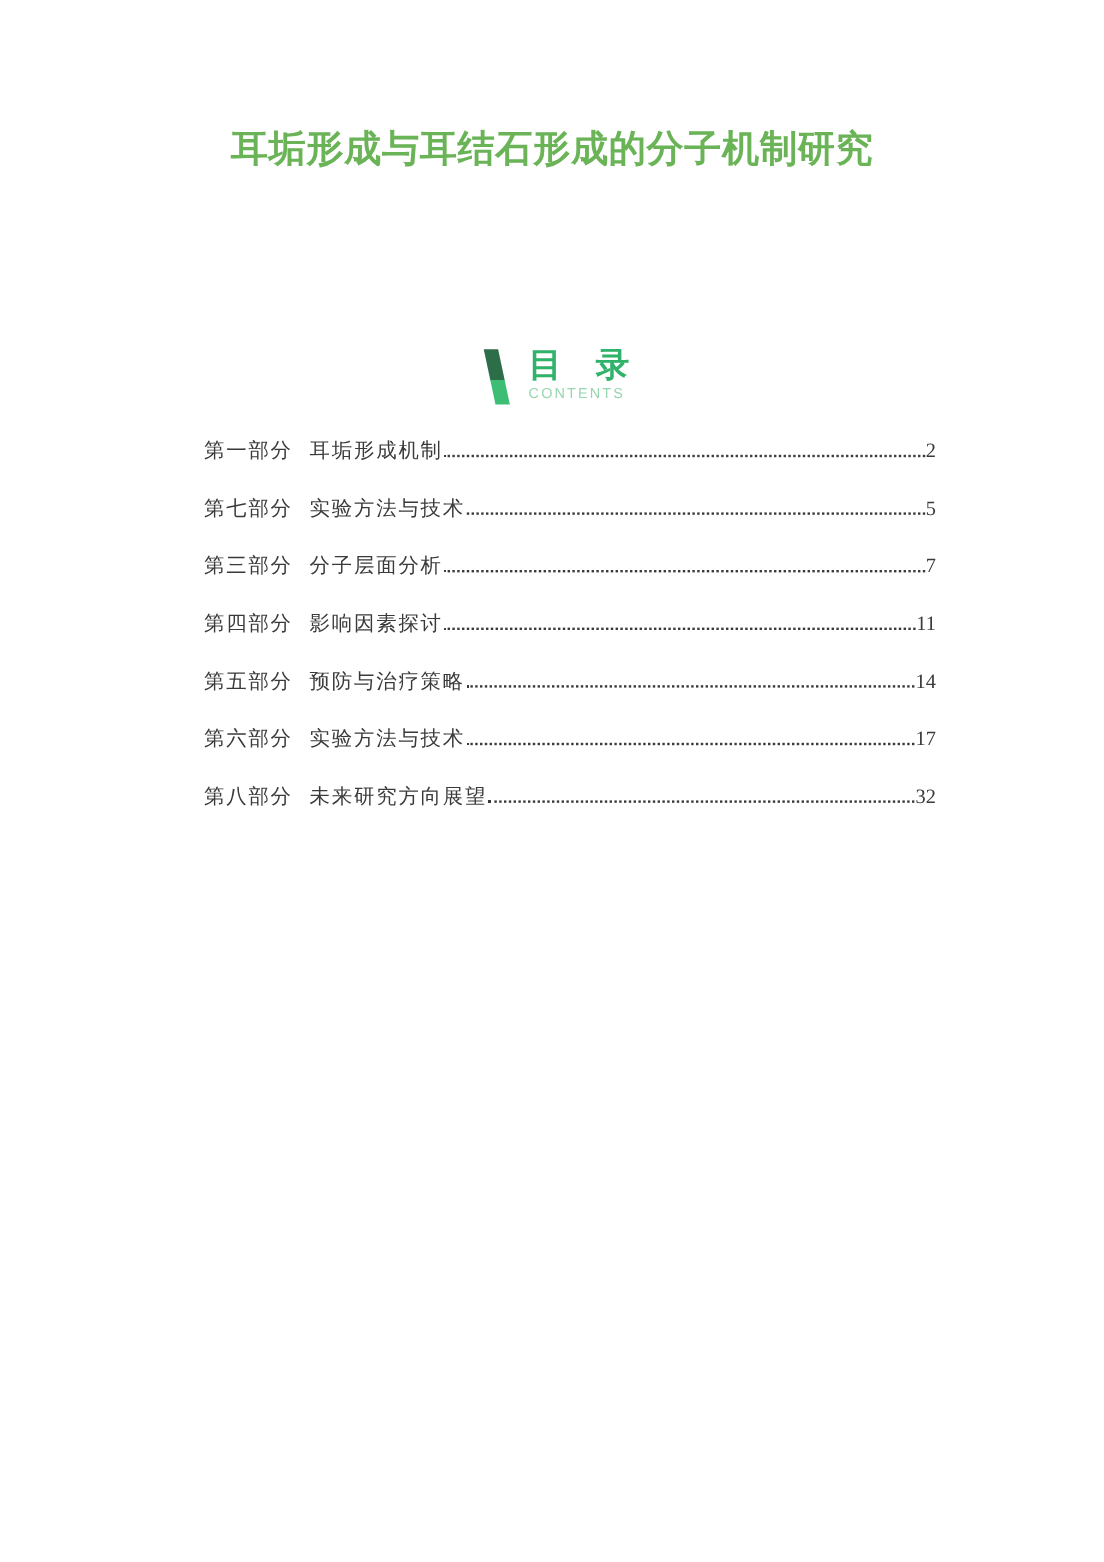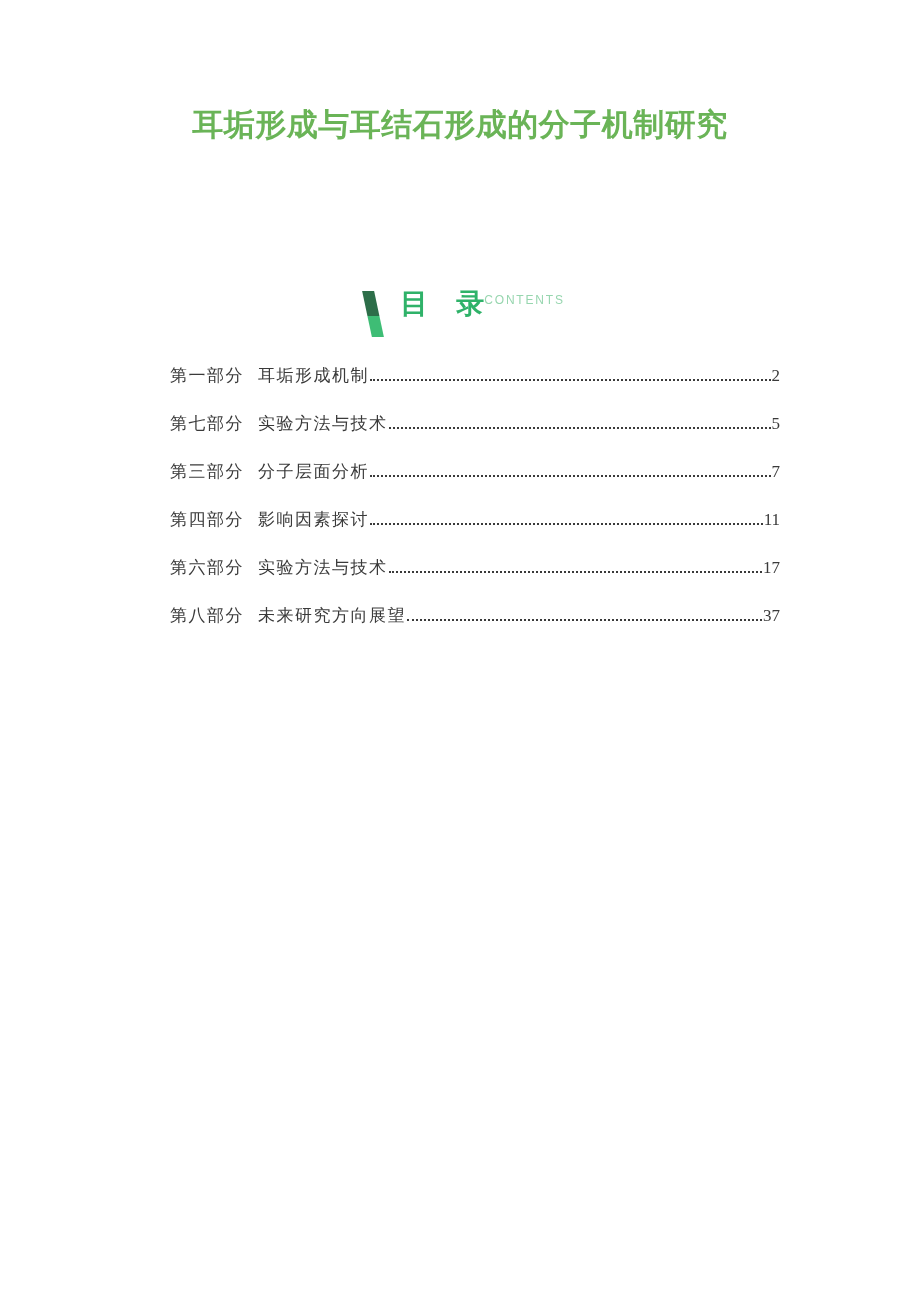--- a/index.html
+++ b/index.html
@@ -40,21 +40,21 @@
     width: 12px;
     height: 46px;
     margin-top: 1px;
     background: linear-gradient(to bottom,
       var(--logo-mark-dark-green, #2D6E49) 0%,
       var(--logo-mark-dark-green, #2D6E49) 55%,
       var(--logo-mark-light-green, #3EBD75) 55%,
       var(--logo-mark-light-green, #3EBD75) 100%);
     transform: skewX(12deg);
   }
-  .logo-text { display: flex; flex-direction: row; }
+  .logo-text { display: flex; flex-direction: column; }
   .logo-cn {
     font-family: "DejaVu Sans", "Liberation Sans", sans-serif;
     font-weight: bold;
     font-size: 28px;
     line-height: 1;
     color: var(--toc-heading-green, #2FB269);
   }
   .logo-en {
     font-family: "Liberation Sans", "DejaVu Sans", sans-serif;
     font-size: 12px;
@@ -136,34 +136,40 @@
       <span class="toc-page">7</span>
     </div>
 
     <div class="toc-row">
       <span class="toc-label">第四部分</span>
       <span class="toc-title">影响因素探讨</span>
       <span class="toc-dots"></span>
       <span class="toc-page">11</span>
     </div>
 
+    <div class="toc-row">
+      <span class="toc-label">第五部分</span>
+      <span class="toc-title">预防与治疗策略</span>
+      <span class="toc-dots"></span>
+      <span class="toc-page">14</span>
+    </div>
 
     <div class="toc-row">
       <span class="toc-label">第六部分</span>
       <span class="toc-title">实验方法与技术</span>
       <span class="toc-dots"></span>
       <span class="toc-page">17</span>
     </div>
 
 
     <div class="toc-row">
       <span class="toc-label">第八部分</span>
       <span class="toc-title">未来研究方向展望</span>
       <span class="toc-dots"></span>
-      <span class="toc-page">37</span>
+      <span class="toc-page">32</span>
     </div>
   </nav>
 
   <div class="page-footer">
     <span>1</span>
     <span class="sep">/</span>
     <span>30</span>
   </div>
 
 </div>

